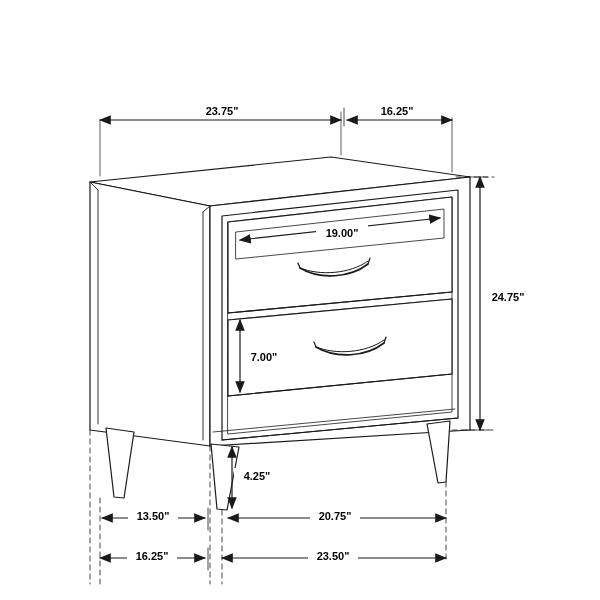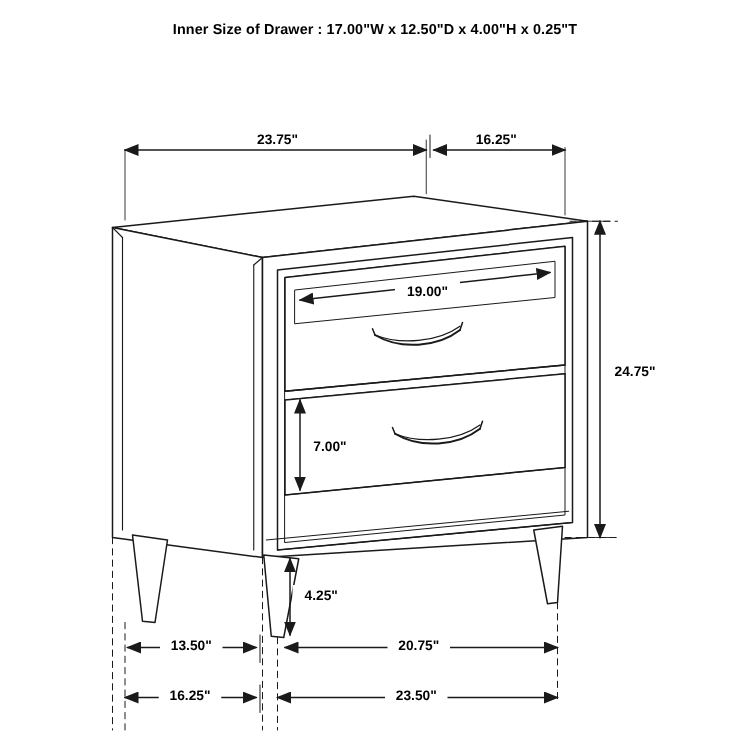--- a/index.html
+++ b/index.html
@@ -44,21 +44,20 @@
     font-weight: bold;
     fill: #000000;
   }
   .ctr { text-anchor: middle; }
 </style>
 </head>
 <body>
 
 <div id="stage">
 
-  <div id="title">Inner Size of Drawer : 17.00"W x 12.50"D x 4.00"H x 0.25"T</div>
 
   <svg viewBox="0 0 600 600">
     <defs>
       <marker id="arrEnd" markerWidth="10" markerHeight="8" refX="9" refY="4" orient="auto" markerUnits="strokeWidth">
         <path d="M0,0 L10,4 L0,8 z" fill="#1a1a1a"></path>
       </marker>
       <marker id="arrStart" markerWidth="10" markerHeight="8" refX="1" refY="4" orient="auto" markerUnits="strokeWidth">
         <path d="M10,0 L0,4 L10,8 z" fill="#1a1a1a"></path>
       </marker>
     </defs>

